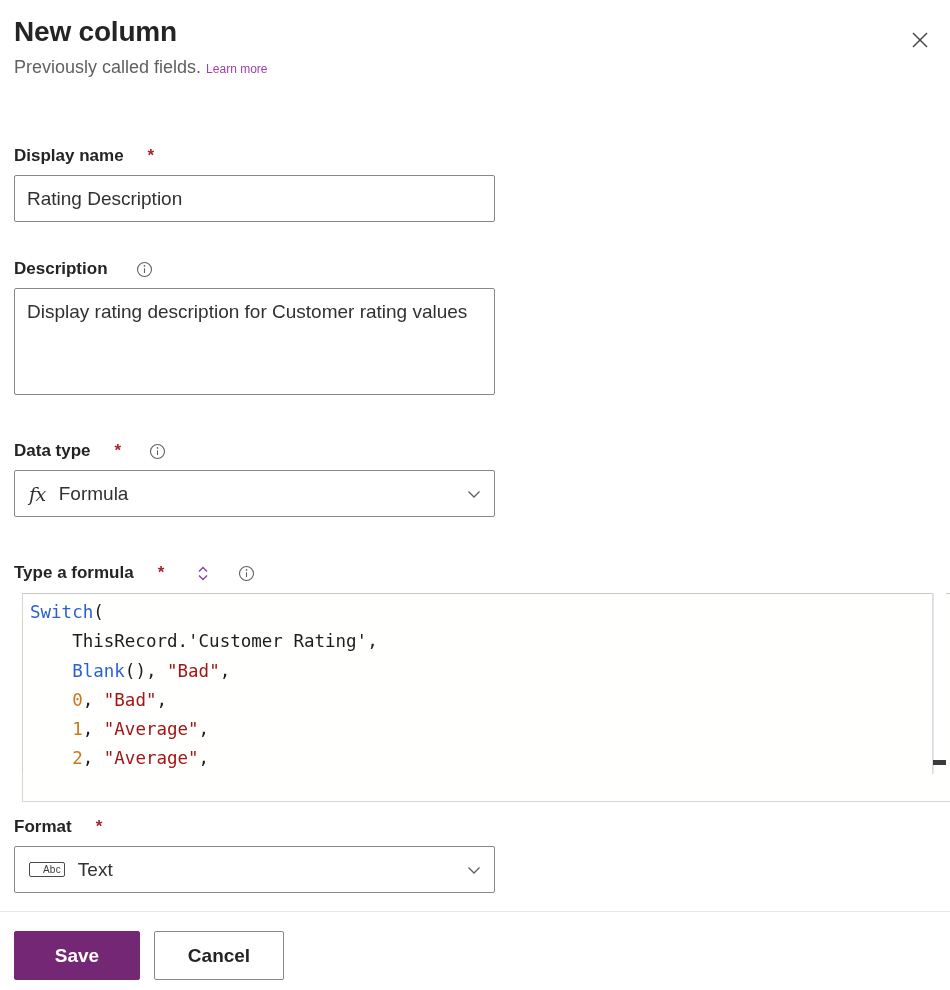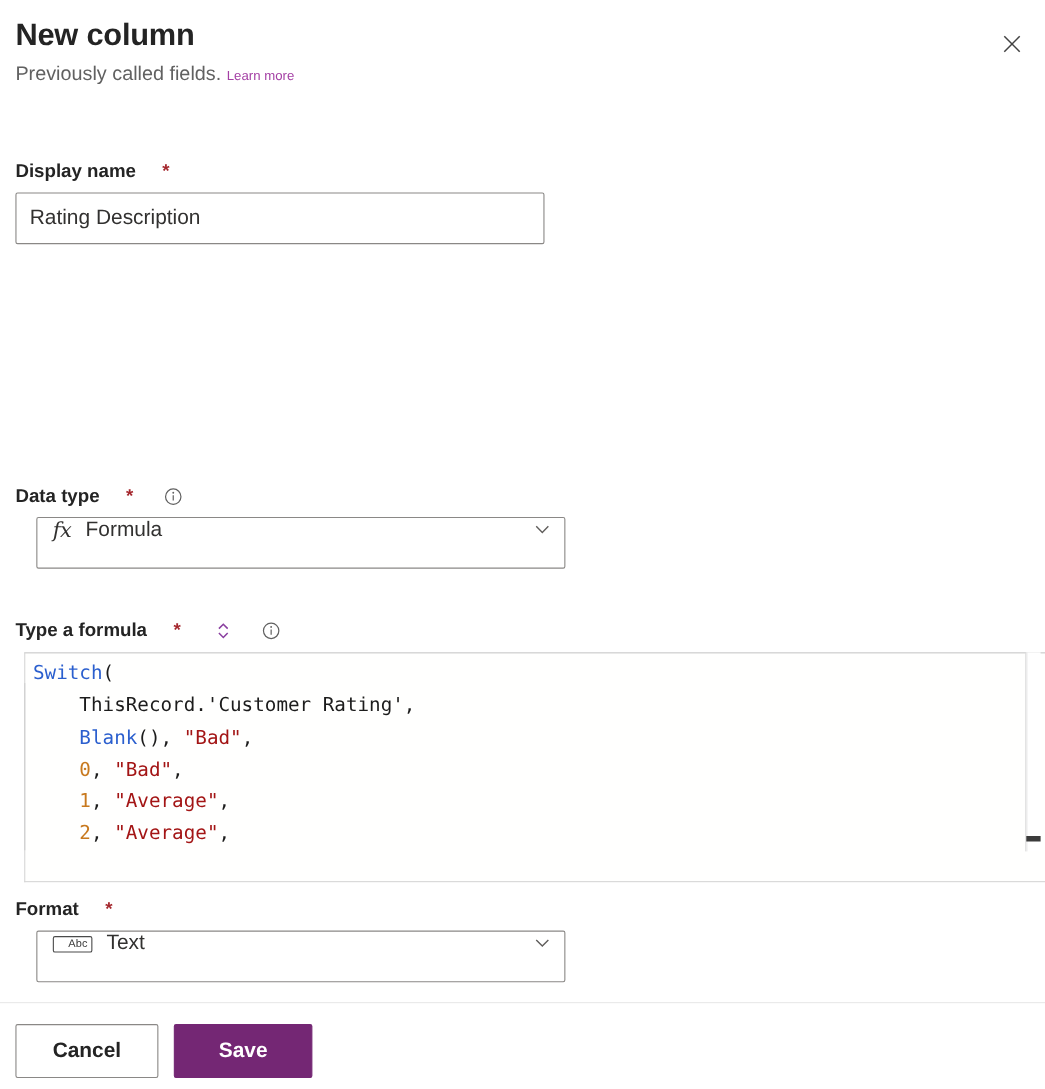--- a/index.html
+++ b/index.html
@@ -142,24 +142,23 @@
   }
 
   .dropdown {
     margin-top: 8px;
     width: 481px;
     height: 47px;
     border: 1px solid #8a8886;
     border-radius: 2px;
     background: #ffffff;
     display: flex;
-    align-items: flex-start;
+    align-items: center;
     padding: 0 10px 0 14px;
     cursor: pointer;
-    margin-left: 19px;
   }
   .dd-value {
     font-size: 19px;
     color: #323130;
     flex: 1;
     display: flex;
     align-items: center;
     white-space: nowrap;
   }
   .fx-icon {
@@ -319,20 +318,33 @@
   </button>
 
   <div class="field" style="top:145px;">
     <div class="field-label">
       <span>Display name</span>
       <span class="req-star">*</span>
     </div>
     <input class="text-input" type="text" value="Rating Description" style="">
   </div>
 
+  <div class="field" style="top:258px;">
+    <div class="field-label">
+      <span>Description</span>
+      <span class="info-icon">
+        <svg width="17" height="17" viewBox="0 0 17 17" fill="none" stroke="currentColor" stroke-width="1.1">
+          <circle cx="8.5" cy="8.5" r="7"></circle>
+          <line x1="8.5" y1="7.3" x2="8.5" y2="12"></line>
+          <circle cx="8.5" cy="4.9" r="0.85" fill="currentColor" stroke="none"></circle>
+        </svg>
+      </span>
+    </div>
+    <textarea class="text-area" style="">Display rating description for Customer rating values</textarea>
+  </div>
 
   <div class="field" style="top:440px;">
     <div class="field-label">
       <span>Data type</span>
       <span class="req-star">*</span>
       <span class="info-icon">
         <svg width="17" height="17" viewBox="0 0 17 17" fill="none" stroke="currentColor" stroke-width="1.1">
           <circle cx="8.5" cy="8.5" r="7"></circle>
           <line x1="8.5" y1="7.3" x2="8.5" y2="12"></line>
           <circle cx="8.5" cy="4.9" r="0.85" fill="currentColor" stroke="none"></circle>
@@ -398,17 +410,17 @@
       <span class="chevron">
         <svg width="18" height="18" viewBox="0 0 18 18" fill="none" stroke="currentColor" stroke-width="1.3">
           <polyline points="3.5,6.5 9,12 14.5,6.5"></polyline>
         </svg>
       </span>
     </div>
   </div>
 
   <div class="footer-divider"></div>
   <div class="footer">
+    <button class="btn btn-primary">Save</button>
     <button class="btn btn-secondary">Cancel</button>
-    <button class="btn btn-primary">Save</button>
   </div>
 
 </div>
 
 </body></html>

